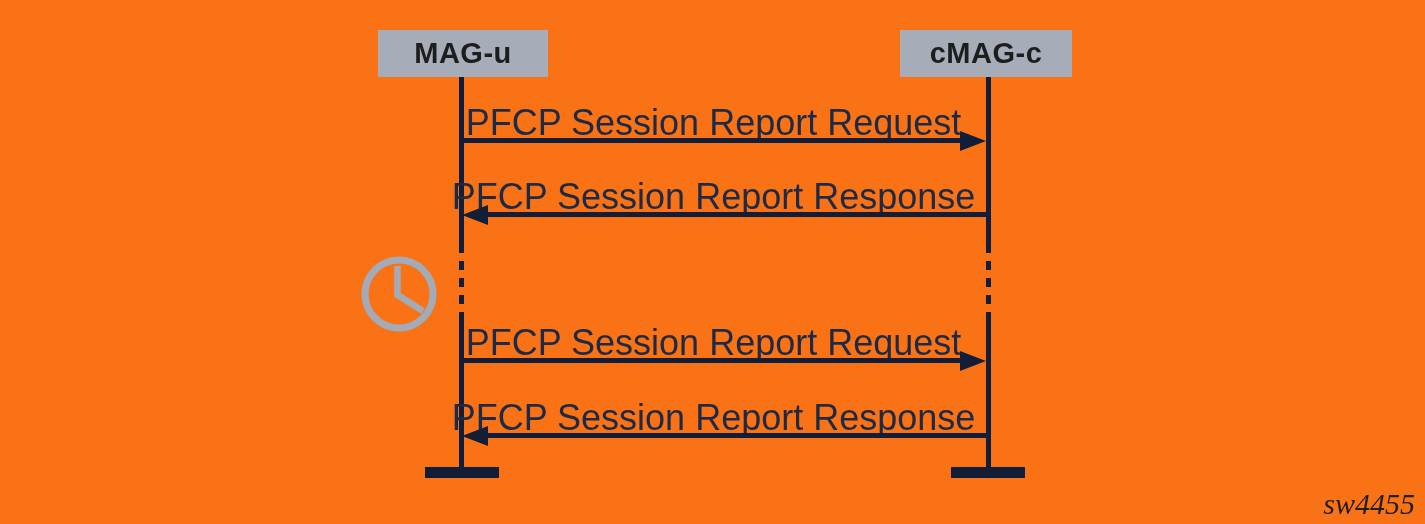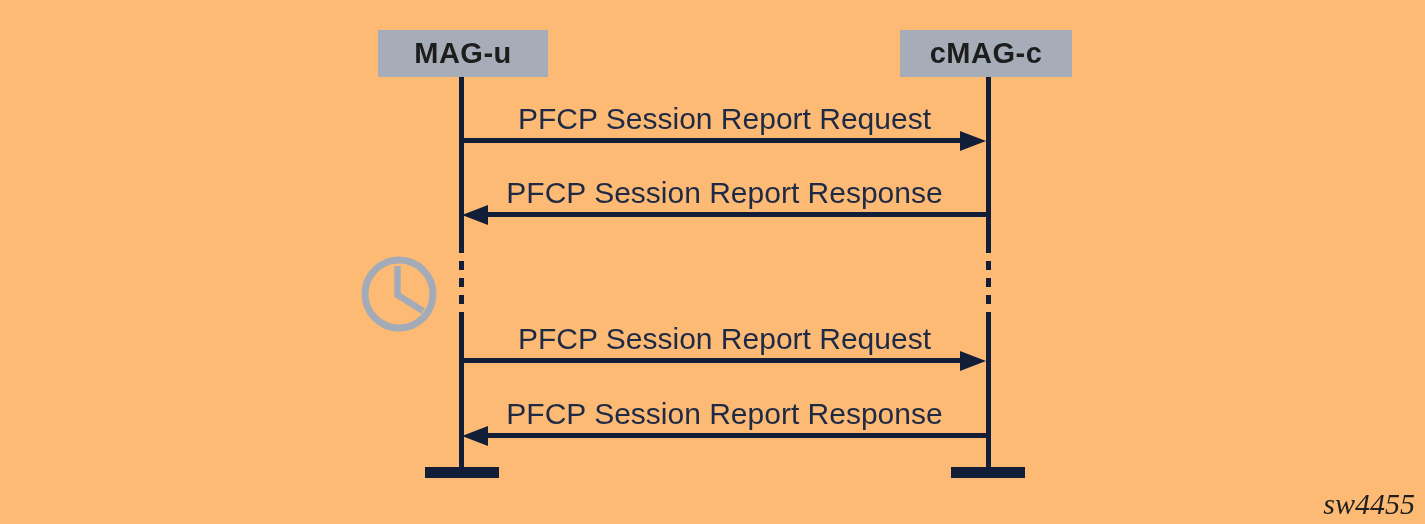--- a/index.html
+++ b/index.html
@@ -1,20 +1,20 @@
 <!DOCTYPE html>
 <html><head>
 <meta charset="utf-8">
 <style>
   html, body { margin: 0; padding: 0; background: #ffffff; }
   .canvas {
     position: relative;
     width: 1425px;
     height: 524px;
-    background: #fdba74;
+    background: #f97316;
     overflow: hidden;
     font-family: "Liberation Sans", sans-serif;
   }
   .actor-box {
     position: absolute;
     top: 30px;
     height: 47px;
     background: #a6adb8;
     color: #1d1d1d;
     font-weight: bold;
@@ -61,24 +61,24 @@
   }
   .head-left {
     position: absolute;
     width: 0; height: 0;
     border-top: 10px solid transparent;
     border-bottom: 10px solid transparent;
     border-right: 26px solid #121e38;
   }
   .msg-label {
     position: absolute;
-    left: 461px;
+    left: 450px;
     width: 527px;
     text-align: center;
-    font-size: 30px;
+    font-size: 36px;
     line-height: 1.15;
     color: #1e2a45;
     white-space: nowrap;
   }
   .end-bar {
     position: absolute;
     top: 467px;
     width: 74px;
     height: 11px;
     background: #121e38;

